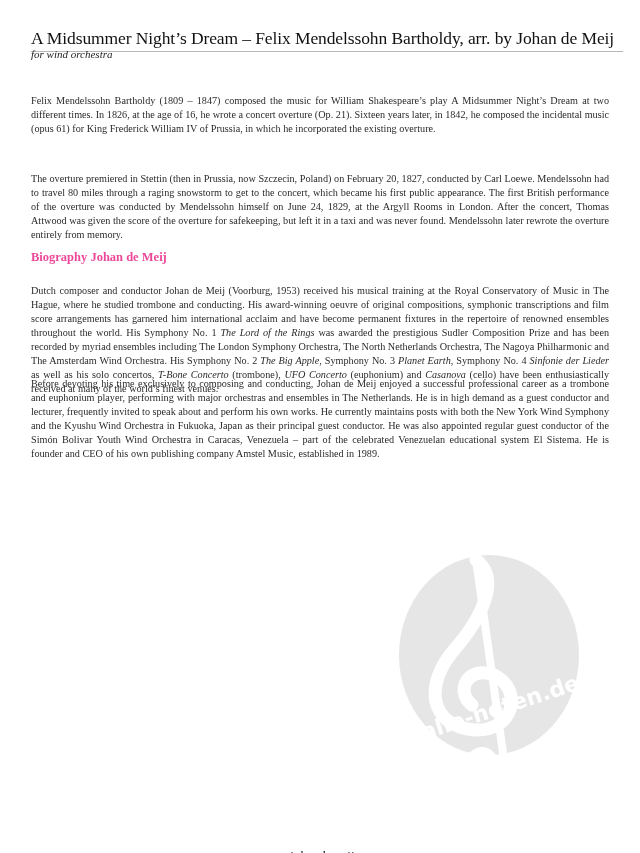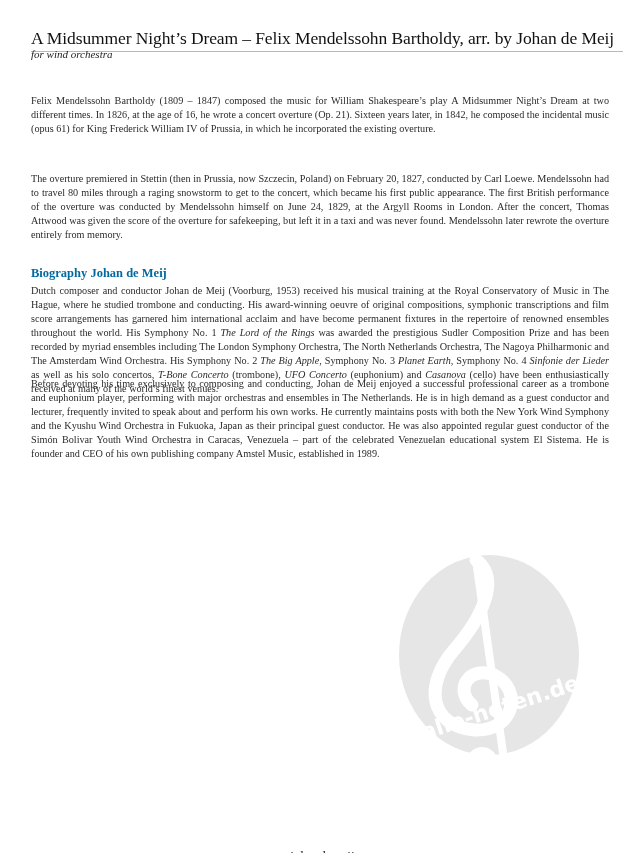--- a/index.html
+++ b/index.html
@@ -21,22 +21,22 @@
       font-size: 11px; font-style: italic; color: #222; margin: 0;
     }
     .para {
       position: absolute; left: 31px; width: 578px;
       font-size: 10.2px; line-height: 14px; text-align: justify;
       margin: 0; color: #2a2a2a;
     }
     .p1 { top: 94px; }
     .p2 { top: 172px; }
     .bio-heading {
-      position: absolute; left: 31px; top: 266px;
-      font-size: 12.5px; font-weight: bold; color: #0369a1; margin: 0;
+      position: absolute; left: 31px; top: 250px;
+      font-size: 12.5px; font-weight: bold; color: #ec4899; margin: 0;
     }
     .p3 { top: 284px; }
     .p4 { top: 377px; font-family: Liberation Serif, serif; }
     .p5 { top: 496px; }
     em { font-style: italic; }
     .watermark {
       position: absolute; left: 384px; top: 550px; width: 200px; height: 230px;
     }
     .footer-link {
       position: absolute; left: 0; top: 832px; width: 640px; text-align: center;

